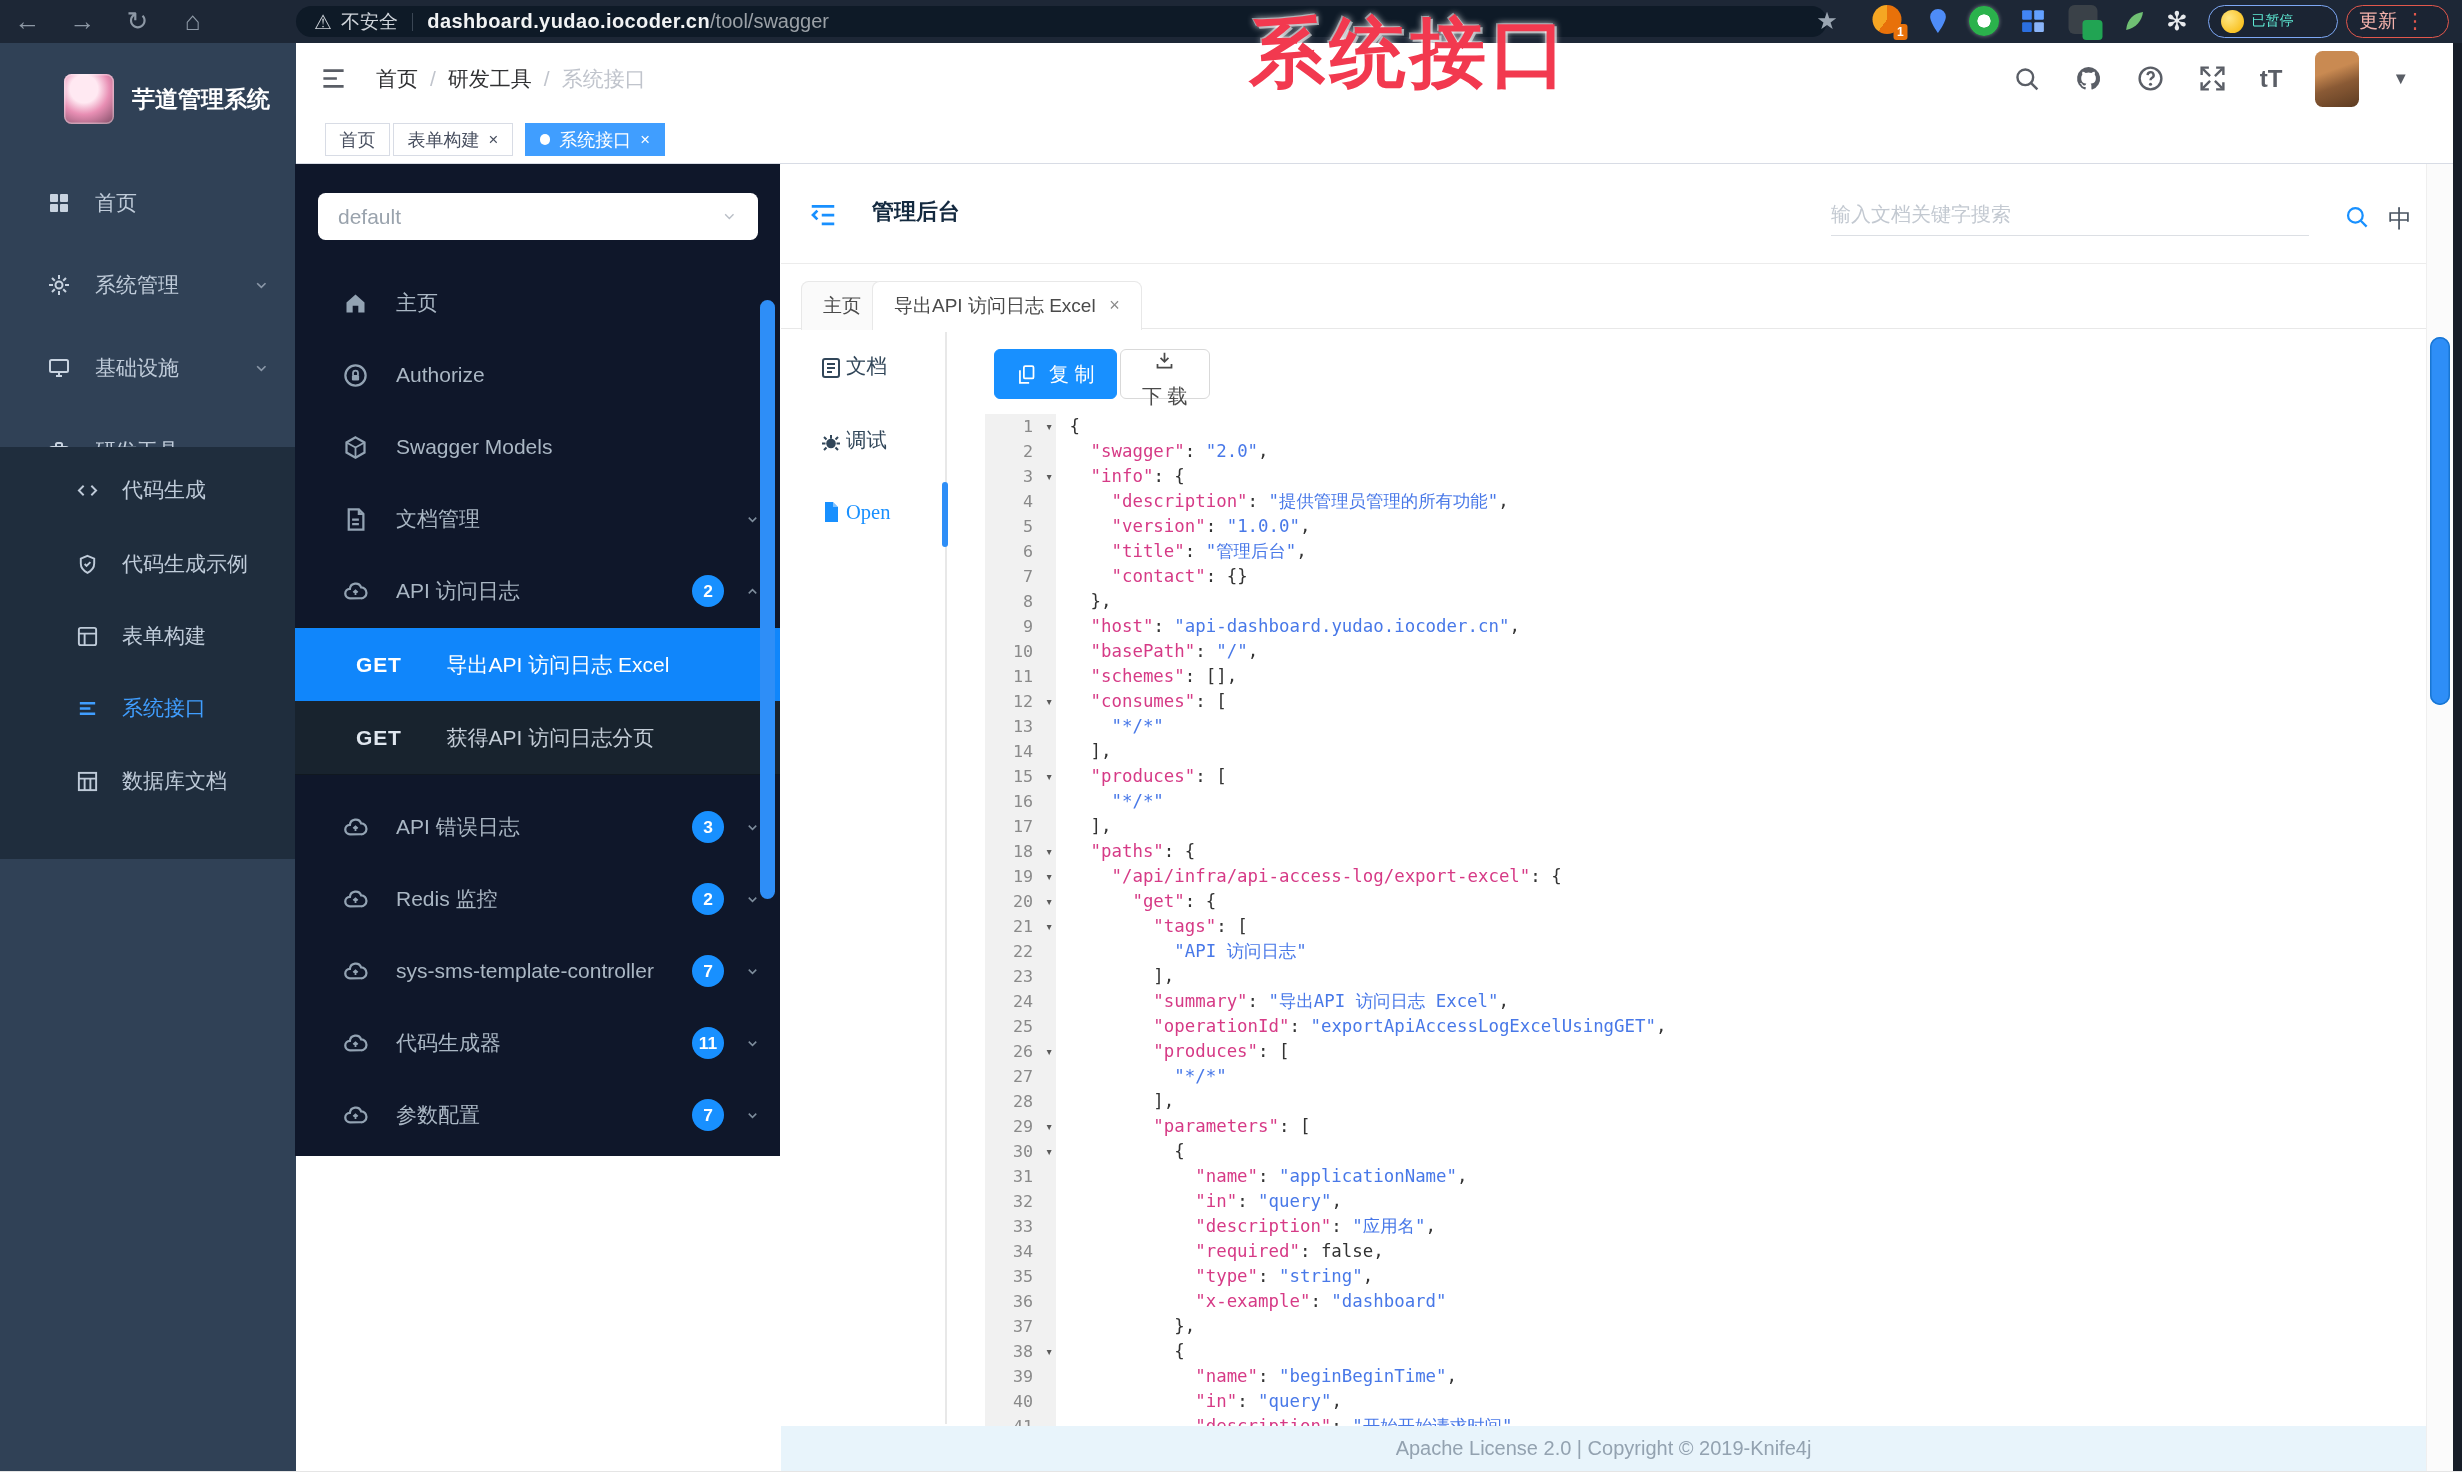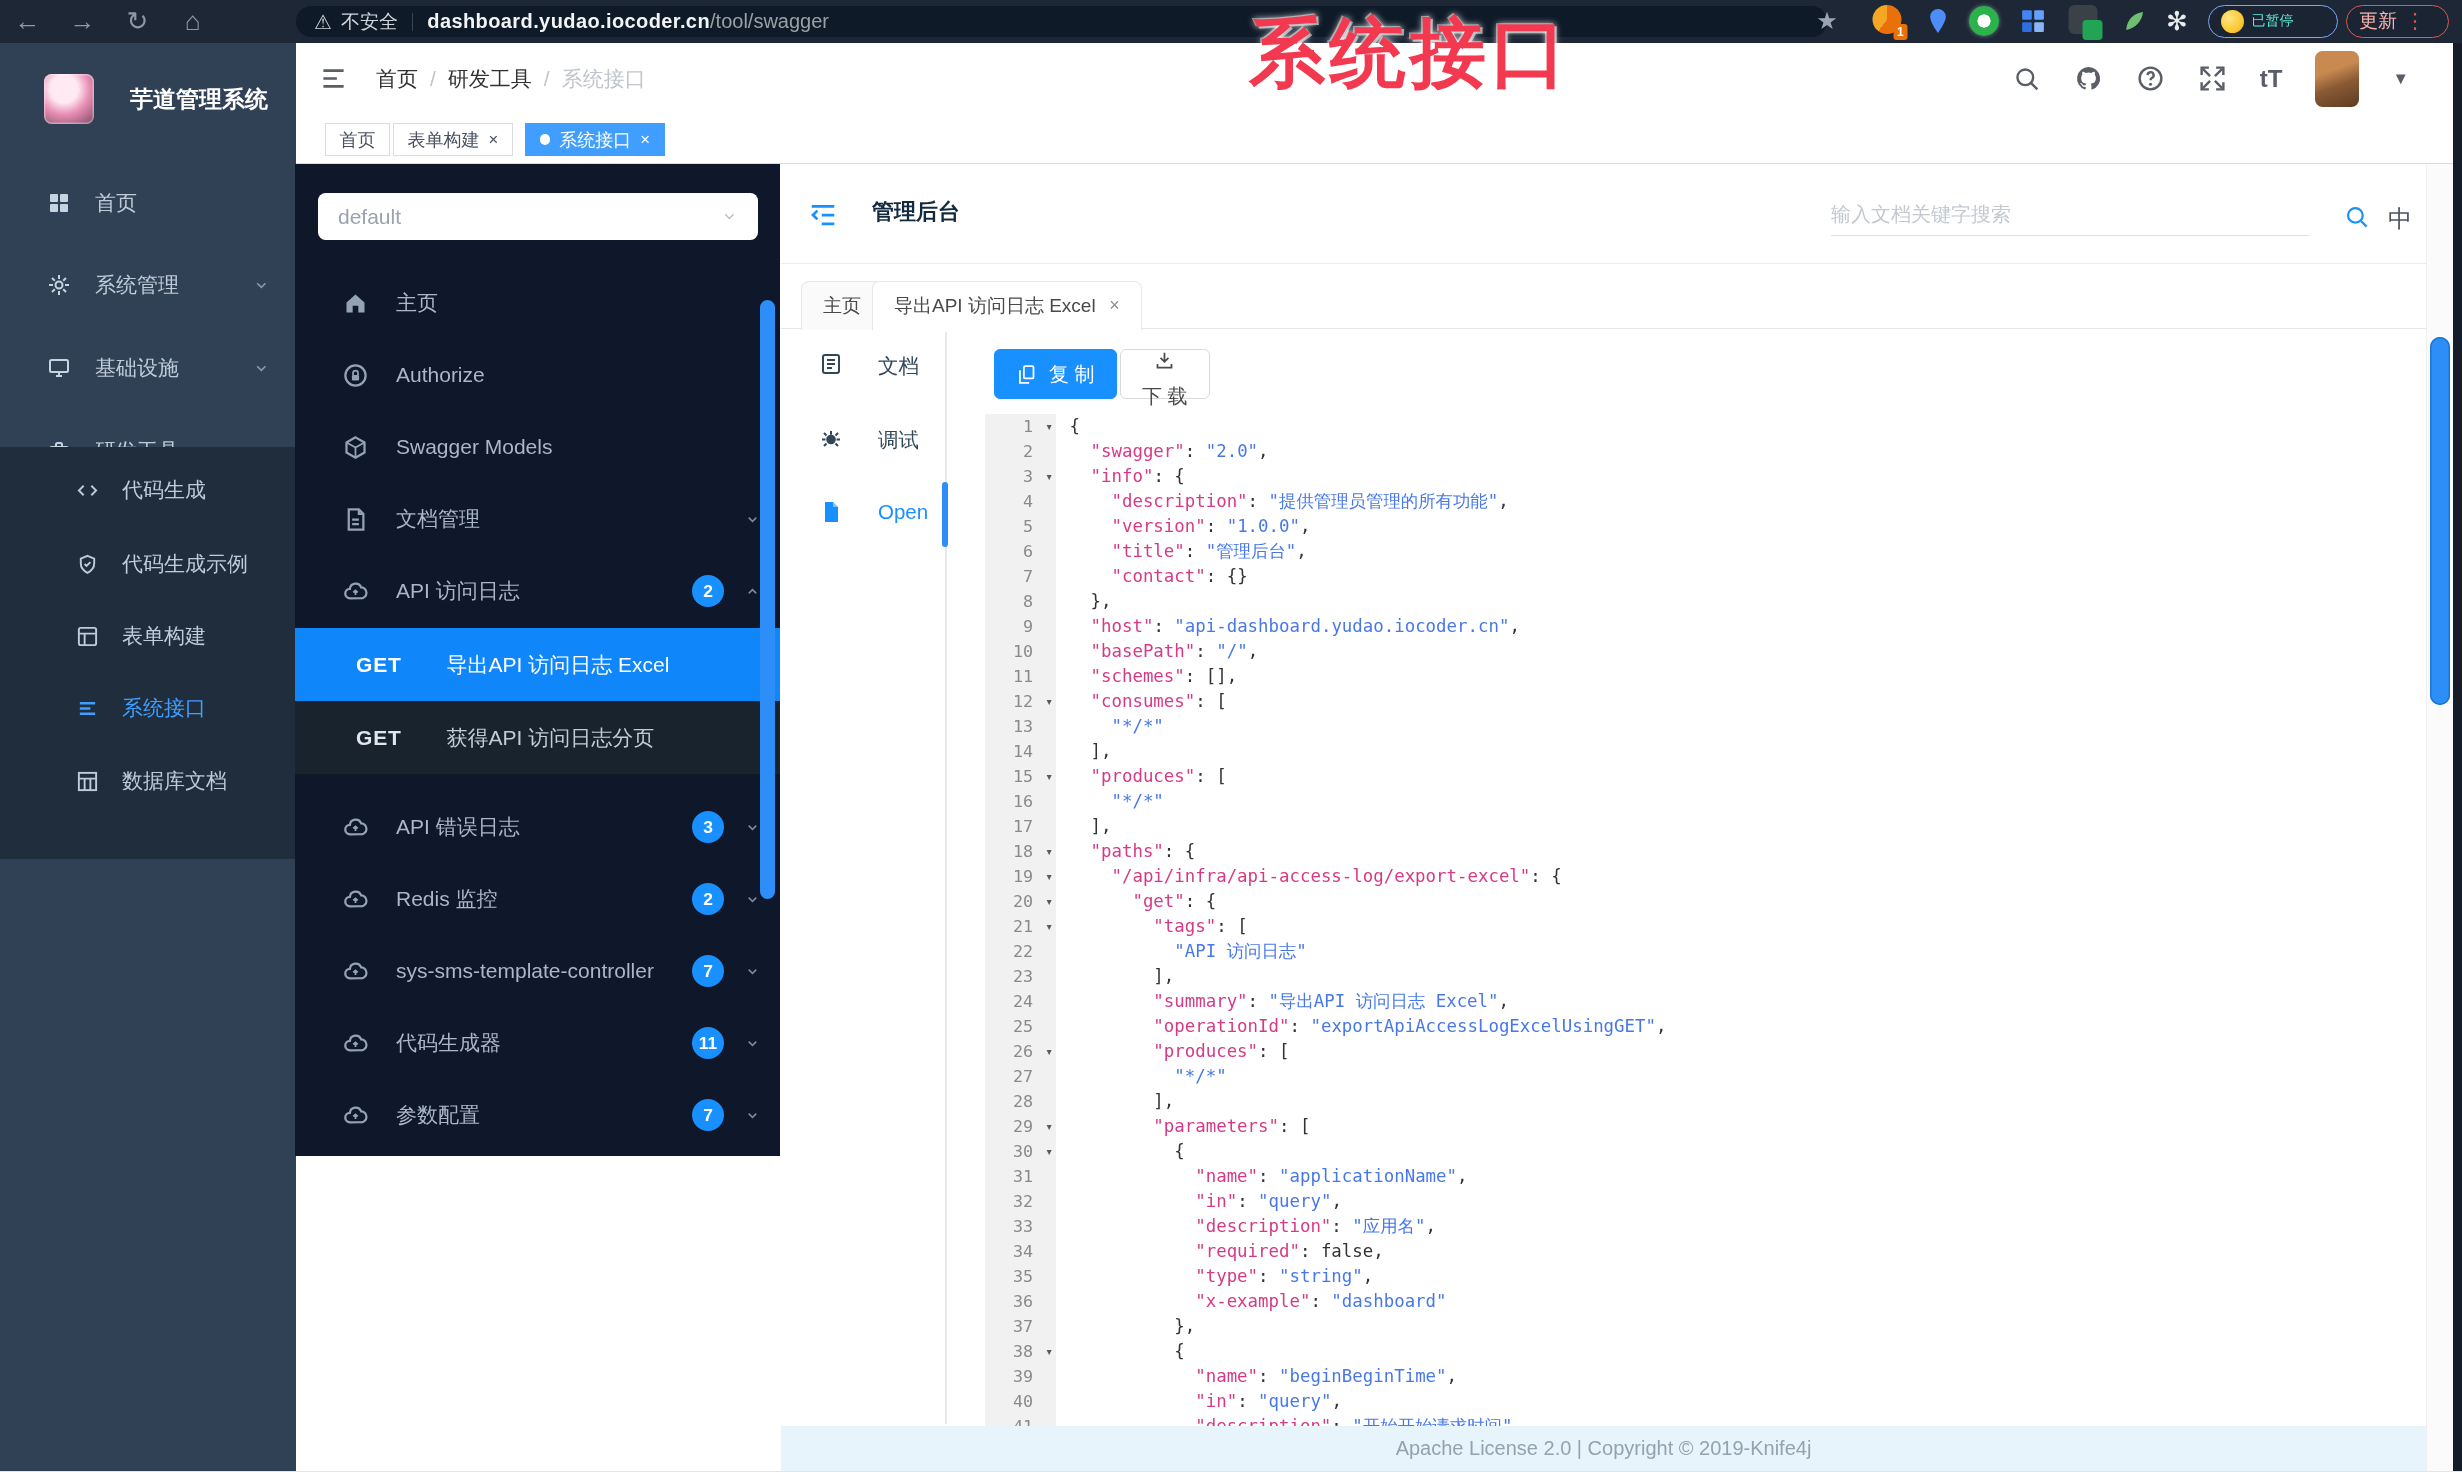--- a/index.html
+++ b/index.html
@@ -25,21 +25,21 @@
   .pill.update { left:2346px; width:103px; border:1.5px solid #e2574c; color:#f2b1ab; font-size:19px; }
   .emoji-dot { width:23px; height:23px; border-radius:50%; background:radial-gradient(circle at 35% 35%, #ffe684, #f7b500); flex:0 0 auto; }
   .kebab { color:#e2574c; font-size:21px; }
 
   
   .watermark { left:1190px; top:3px; width:440px; text-align:center; z-index:99; font-size:76px; font-weight:900; letter-spacing:4.5px;
     color:#f2394f; text-shadow:0 0 7.6px rgba(255,255,255,.95), 2.3px 2.3px 0 rgba(255,255,255,.55), -1.5px -1.5px 0 rgba(255,255,255,.45); pointer-events:none; }
 
   
   .sidebar1 { left:0; top:43px; width:296px; height:1428px; background:#304156; }
-  .logo-row { position:absolute; left:0; top:10.6px; width:296px; height:91px; display:flex; align-items:center; padding-left:44px; gap:36px; }
+  .logo-row { position:absolute; left:0; top:10.6px; width:296px; height:91px; display:flex; align-items:center; padding-left:64px; gap:18px; }
   .logo-img { width:50px; height:50px; border-radius:7.6px; background:radial-gradient(circle at 40% 30%, #ffe9f2 0 30%, #e88fb4 55%, #7c4a63 100%); box-shadow:inset 0 0 0 1.5px rgba(255,255,255,.35); }
   .logo-title { color:#fff; font-size:23px; font-weight:bold; }
   .m1item { position:absolute; left:0; width:296px; height:76px; display:flex; align-items:center; padding-left:47px; gap:24px; color:#bfcbd9; font-size:21px; cursor:pointer; }
   .m1item .ic { font-size:24px; color:#c8d3e0; }
   .m1item .chev { position:absolute; right:26px; font-size:16.7px; color:#8a97a8; }
   .chev.up svg { transform:rotate(180deg); }
   .submenu { position:absolute; left:0; top:404px; width:296px; height:412px; background:#1f2d3d; }
   .m2item { position:absolute; left:0; width:296px; height:74px; display:flex; align-items:center; padding-left:76px; gap:23px; color:#bfcbd9; font-size:21px; cursor:pointer; }
   .m2item .ic { font-size:23px; }
   .m2item.active { color:#409eff; }
@@ -85,21 +85,21 @@
   .collapse-ic { position:absolute; left:27px; top:36px; font-size:30px; color:#1890ff; cursor:pointer; }
   .k-title { position:absolute; left:91px; top:33px; font-size:22px; font-weight:bold; color:#13293f; }
   .k-search { position:absolute; left:1050px; top:30px; width:478px; height:42px; border:none; border-bottom:1.5px solid #dcdfe4; font-size:20px; color:#333; outline:none; background:transparent; }
   .k-search::placeholder { color:#c3c9d1; }
   .k-search-ic { position:absolute; left:1562px; top:39px; font-size:27px; color:#1890ff; cursor:pointer; }
   .k-zh { position:absolute; left:1607px; top:39px; font-size:24px; color:#4a5562; cursor:pointer; }
   .k-tabsbar { position:absolute; left:0; top:100px; width:1645px; height:65px; border-bottom:0.8px solid #e8e8e8; }
   .k-tab { position:absolute; top:16.7px; height:49px; border:0.8px solid #e8e8e8; border-bottom:none; border-radius:7.6px 7.6px 0 0; background:#fafafa; color:#4a4a4a; font-size:19px; display:flex; align-items:center; gap:13.6px; padding:0 21px; cursor:pointer; }
   .k-tab.active { background:#fff; height:49px; }
   .k-tab .x { color:#8c8c8c; font-size:18px; }
-  .mini-nav-item { position:absolute; left:38px; display:flex; align-items:flex-start; gap:35px; color:#314659; font-size:20.5px; cursor:pointer; }
+  .mini-nav-item { position:absolute; left:38px; display:flex; align-items:flex-end; gap:3px; color:#314659; font-size:20.5px; cursor:pointer;font-family:Liberation Serif, serif; }
   .mini-nav-item .ic { font-size:24px; }
   .mini-nav-item.active { color:#1890ff; }
   .mini-divider { position:absolute; left:164px; top:168px; width:1.5px; height:1092px; background:#e8e8e8; }
   .open-indicator { position:absolute; left:161px; top:318px; width:6px; height:65px; border-radius:3px; background:#2e8ef7; }
   .btn { position:absolute; top:185px; height:50px; border-radius:6px; font-size:20px; display:flex; align-items:center; gap:12px; padding:0 21px; cursor:pointer; }
   .btn .ic { font-size:21px; }
   .btn.primary { left:213px; background:#1890ff; color:#fff; border:0.8px solid #1890ff; }
   .btn.plain { left:339px; background:#fff; color:#4a4a4a; border:0.8px solid #d9d9d9;flex-direction:column; }
 
   

